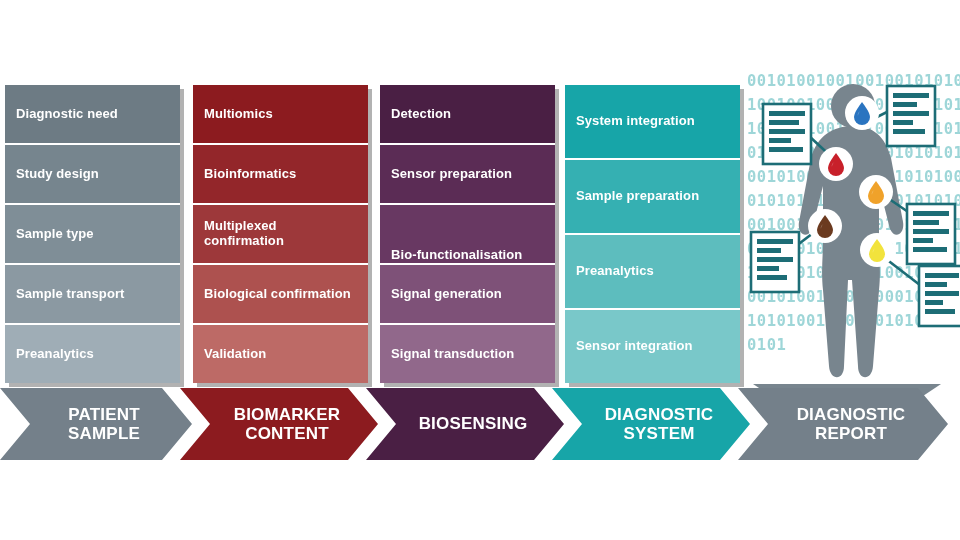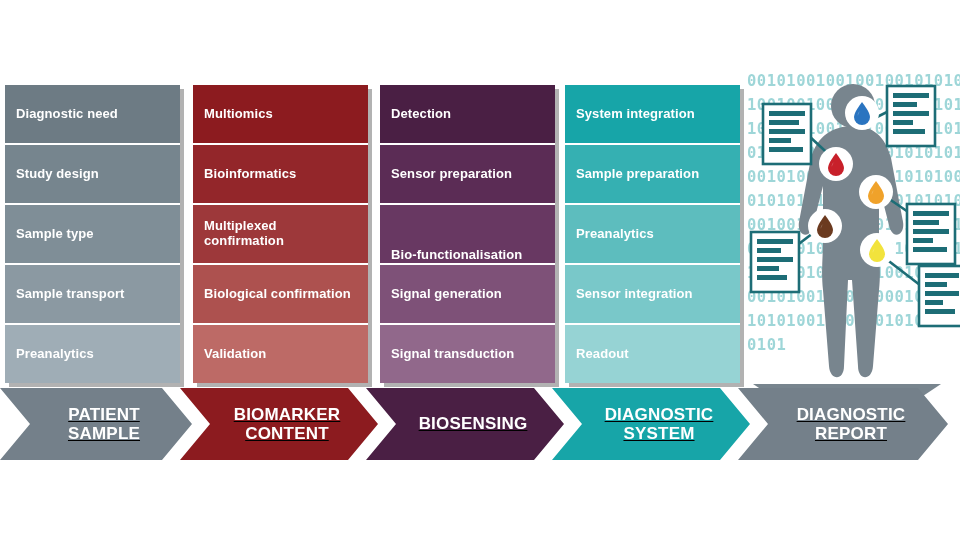--- a/index.html
+++ b/index.html
@@ -54,21 +54,20 @@
   .c4 .cell:nth-child(2){background:#35b0b2;}
   .c4 .cell:nth-child(3){background:#5dbdbe;}
   .c4 .cell:nth-child(4){background:#79c8c9;}
   .c4 .cell:nth-child(5){background:#96d3d4;}
 
   
   .arrow{
     position:absolute;top:388px;height:72px;
     display:flex;align-items:center;justify-content:center;
     clip-path:polygon(0 0, calc(100% - 30px) 0, 100% 50%, calc(100% - 30px) 100%, 0 100%, 30px 50%);
-    text-decoration:underline;
   }
   .arrow.first{
     clip-path:polygon(0 0, calc(100% - 30px) 0, 100% 50%, calc(100% - 30px) 100%, 0 100%, 30px 50%);
   }
   .arrow-label{
     color:#ffffff;font-weight:bold;font-size:17px;line-height:1.12;
     text-align:center;letter-spacing:.2px;
     padding-left:22px;padding-right:6px;
     white-space:pre-line;
   }
@@ -152,23 +151,20 @@
           <span class="cell-label">System integration</span>
         </div>
       <div class="cell">
           <span class="cell-label">Sample preparation</span>
         </div>
       <div class="cell">
           <span class="cell-label">Preanalytics</span>
         </div>
       <div class="cell">
           <span class="cell-label">Sensor integration</span>
-        </div>
-      <div class="cell">
-          <span class="cell-label">Readout</span>
         </div>
     </div>
   </div>
 
   <div id="illus">
     <svg width="215" height="330" viewBox="0 0 215 330" xmlns="http://www.w3.org/2000/svg">
 
       <g font-family="DejaVu Sans Mono, monospace" font-size="15.5" font-weight="bold" fill="#9ed6d8" letter-spacing="0.5">
         <text x="2" y="20">00101001001001001010100</text>
         <text x="2" y="44">10010010010010100101010</text>

